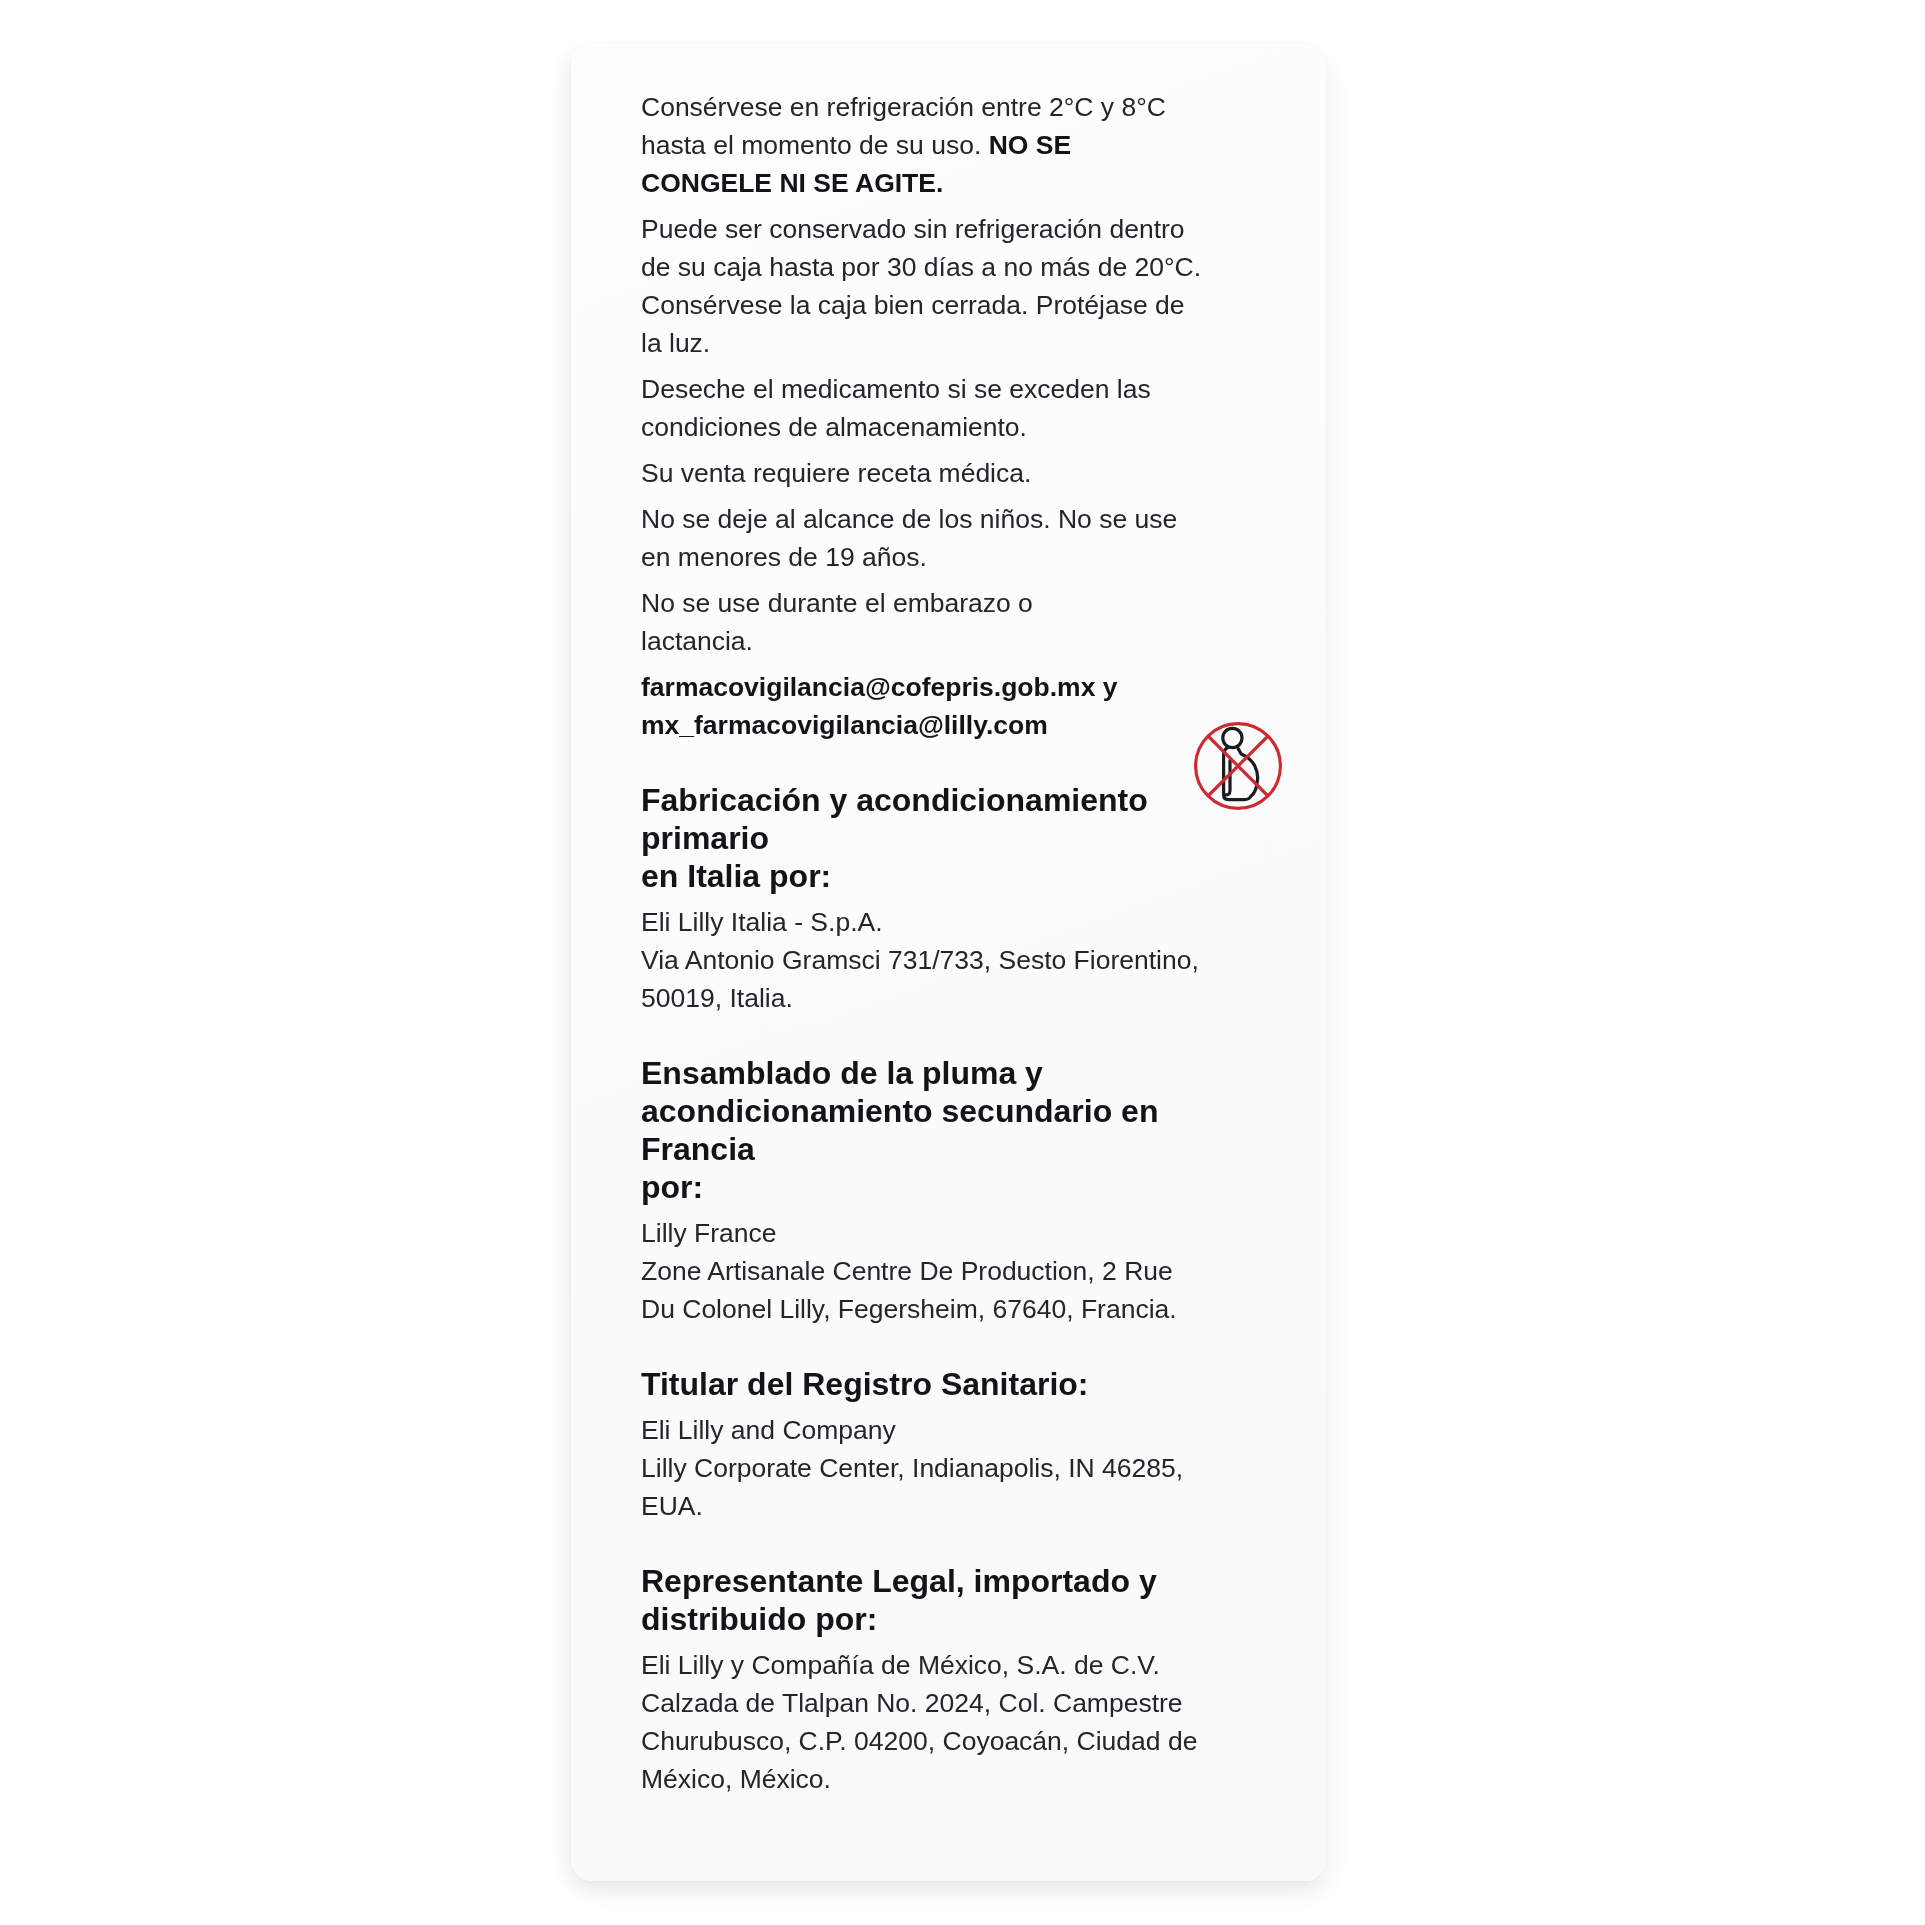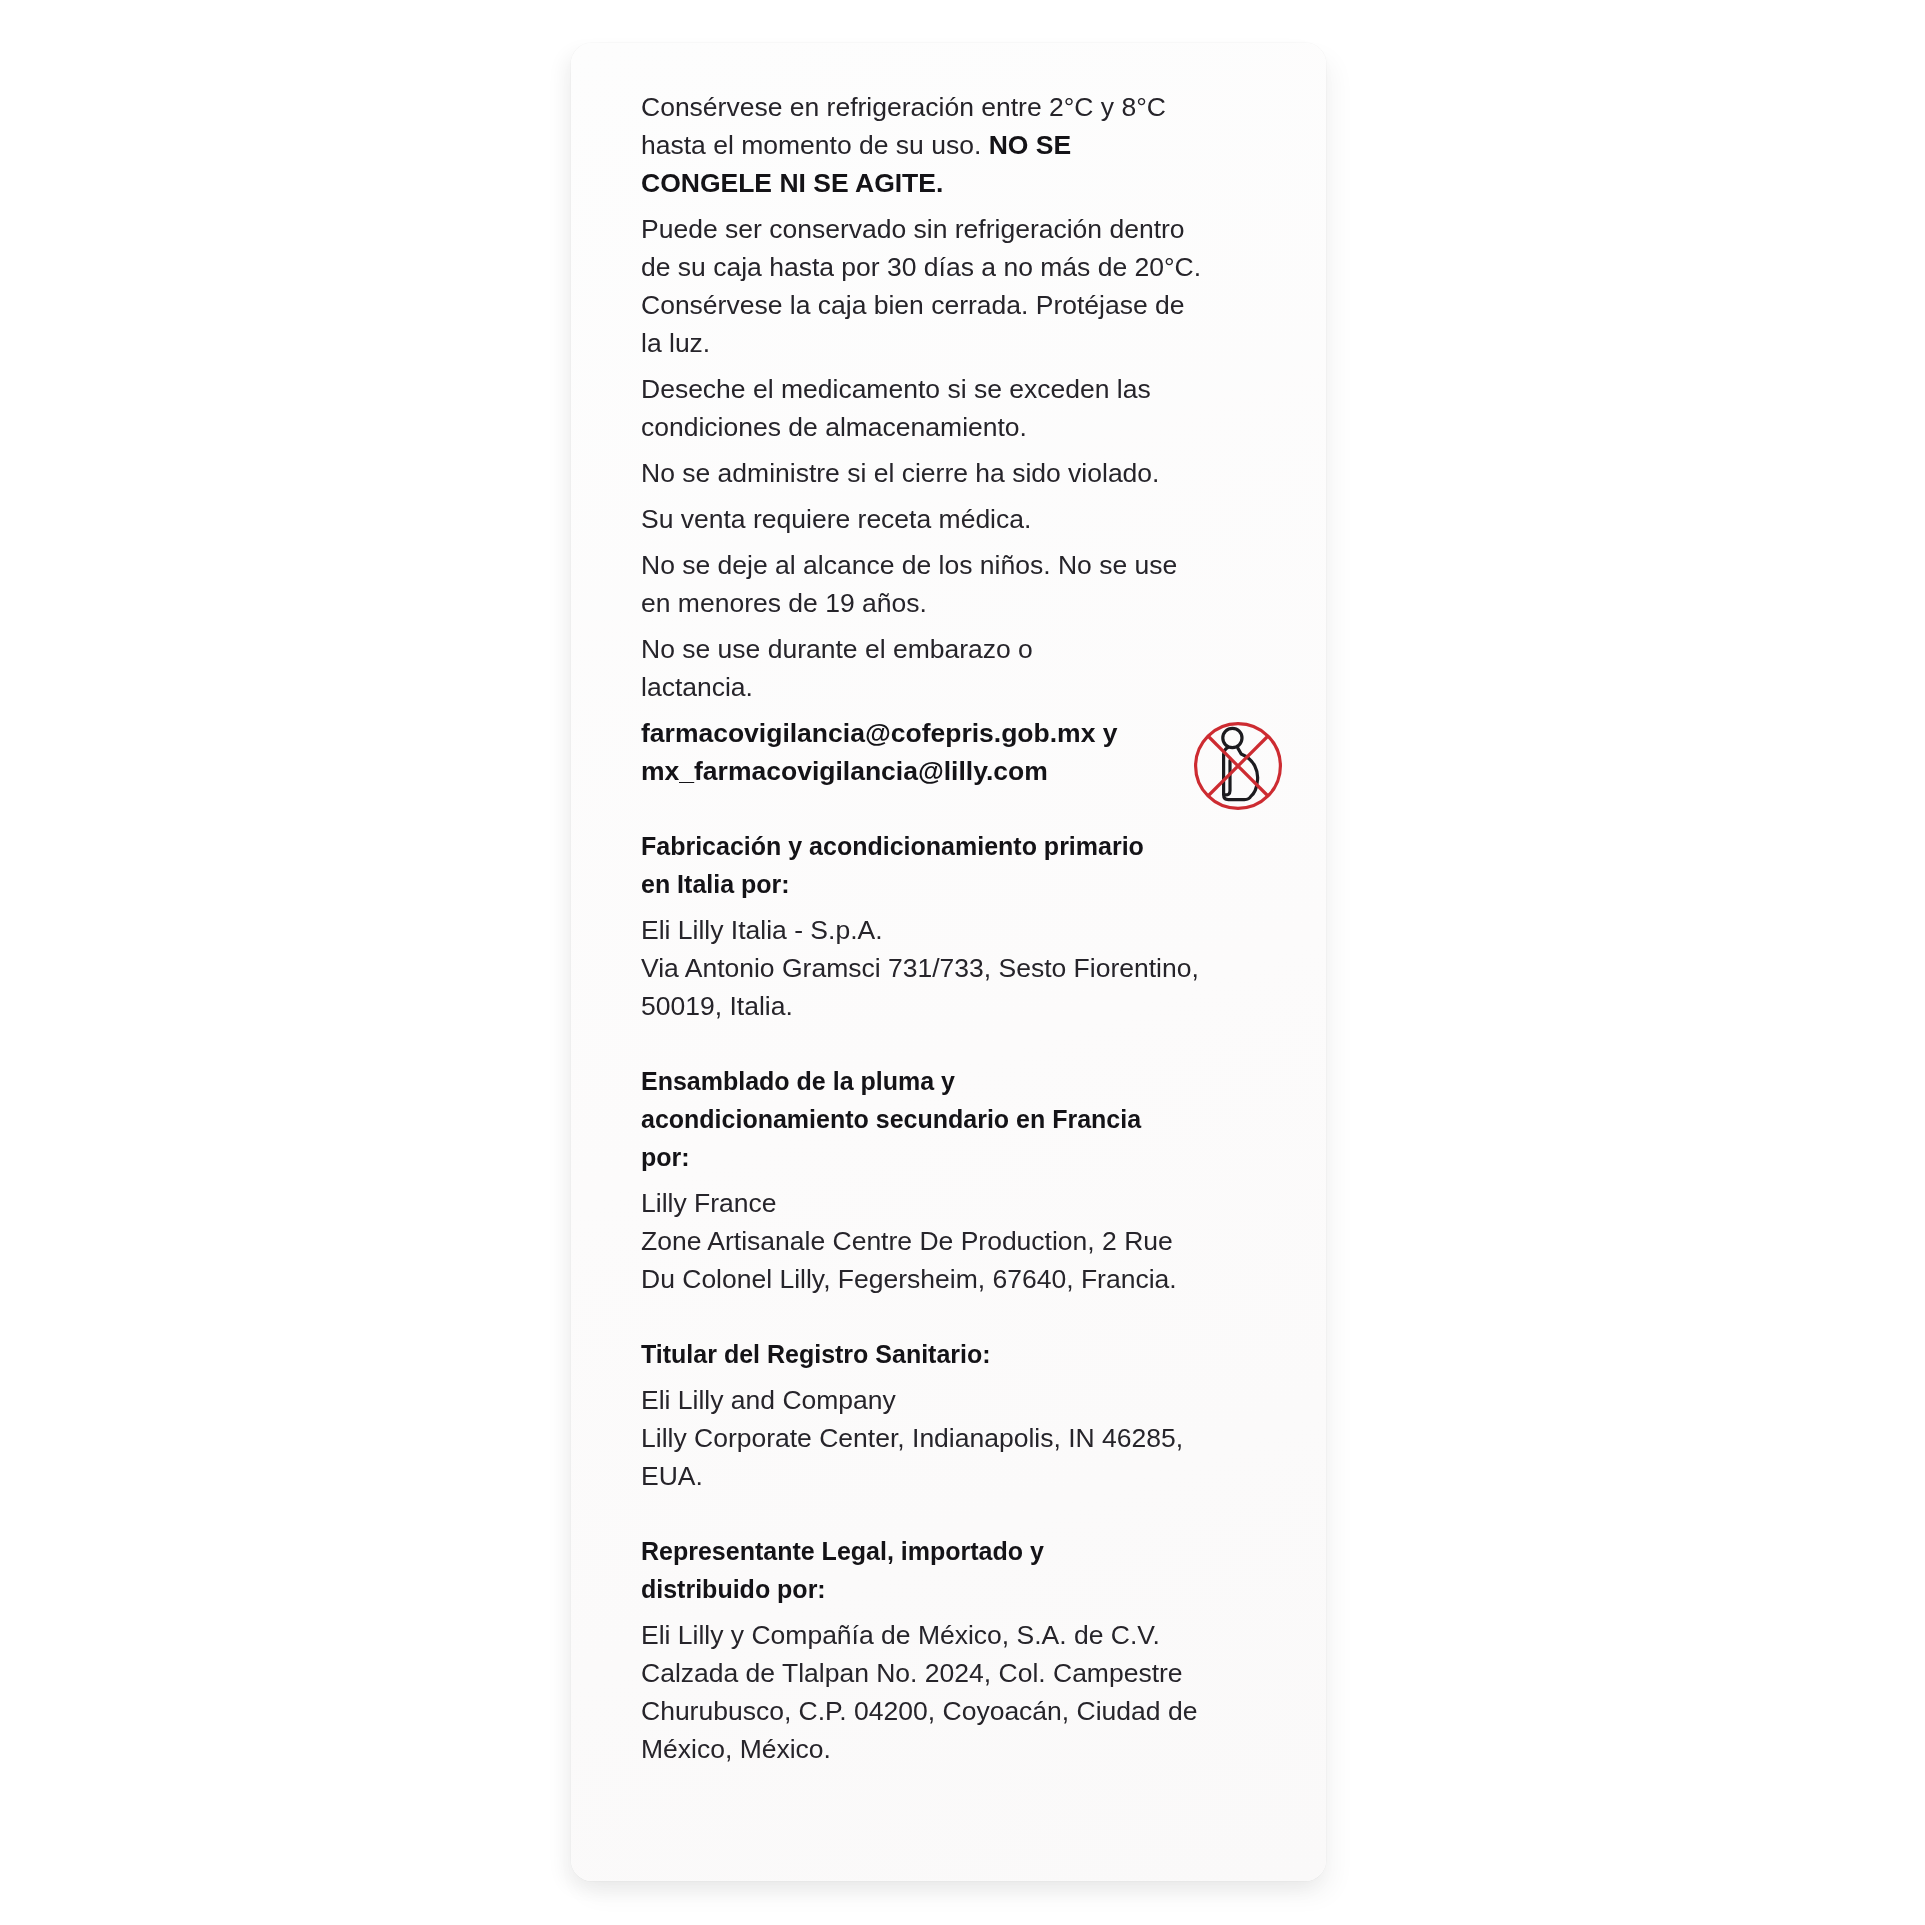--- a/index.html
+++ b/index.html
@@ -37,21 +37,21 @@
     line-height:38px;
   }
   .para{
     margin:8px;
     white-space:pre-line;
   }
   .b, strong, h2.para{
     font-weight:bold;
     color:var(--ink-bold);
   }
-  h2.para{font-size:25px;}
+  h2.para{font-size:32px;}
   .section{margin-top:37px;}
   .no-preg{
     position:absolute;
     left:619px;top:675px;
     width:96px;height:96px;
   }
   .no-preg svg{width:100%;height:100%;display:block;}
   .circ{stroke:var(--prohibition-red);stroke-width:4;fill:none;}
   .fig{stroke:var(--figure-ink);stroke-width:4;fill:none;stroke-linejoin:round;stroke-linecap:round;}
 </style>
@@ -68,21 +68,20 @@
 
     <p class="para">Puede ser conservado sin refrigeración dentro
 de su caja hasta por 30 días a no más de 20°C.
 Consérvese la caja bien cerrada. Protéjase de
 la luz.</p>
 
     <p class="para">Deseche el medicamento si se exceden las
 condiciones de almacenamiento.</p>
 
 
-    <p class="para">No se administre si el cierre ha sido violado.</p>
 
     <p class="para">Su venta requiere receta médica.</p>
 
     <p class="para">No se deje al alcance de los niños. No se use
 en menores de 19 años.</p>
 
     <p class="para">No se use durante el embarazo o
 lactancia.</p>
 
 

